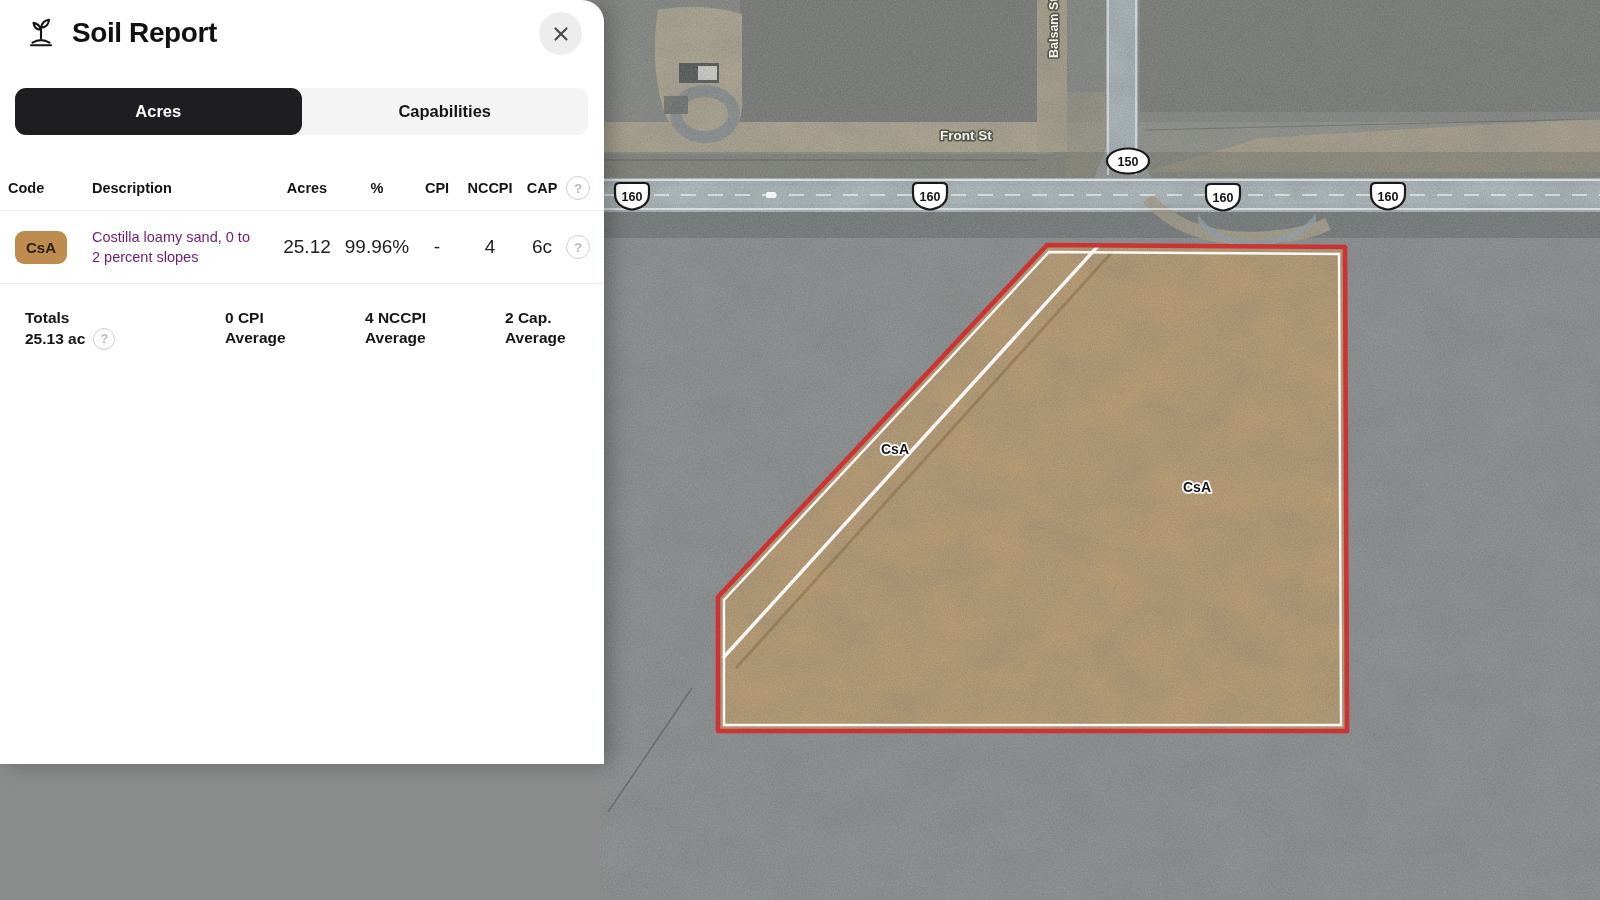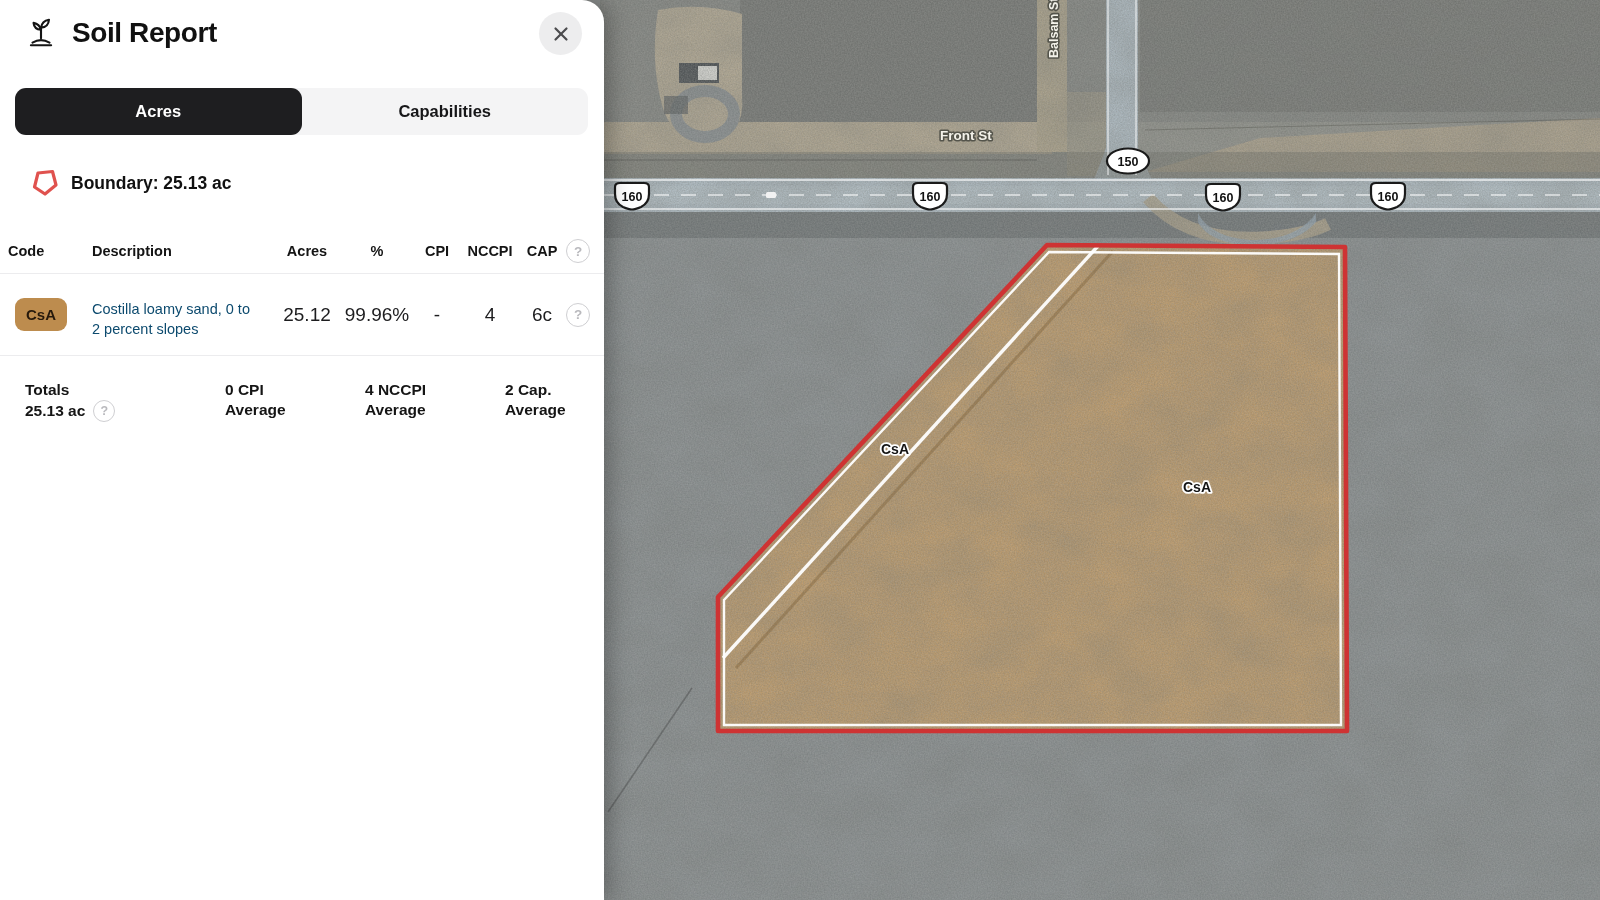--- a/index.html
+++ b/index.html
@@ -6,21 +6,21 @@
   html,body { background:#e9e9e9; }
   body { font-family:"Liberation Sans", sans-serif; }
   .screen { position:relative; width:1600px; height:900px; overflow:hidden; background:#8a8d8c; }
 
   
   .map-wrap { position:absolute; left:600px; top:0; width:1000px; height:900px; }
   .map-wrap svg { display:block; }
 
   
   .panel {
-    position:absolute; left:0; top:0; width:604px; height:900px;
+    position:absolute; left:0; top:0; width:604px; height:764px;
     background:#ffffff; border-top-right-radius:22px;
     box-shadow: 6px 0 22px rgba(0,0,0,.28);
     color:#1d1d1f;
   }
   .panel-header { display:flex; align-items:center; padding:16px 24px 0 24px; }
   .plant-ic { width:34px; height:34px; flex:0 0 auto; }
   .panel-title { font-size:28px; font-weight:800; letter-spacing:-.4px; margin-left:14px; color:#111; }
   .close-btn {
     position:absolute; top:12px; right:22px; width:43px; height:43px; border-radius:50%;
     background:#ededee; border:none; display:flex; align-items:center; justify-content:center; cursor:pointer;
@@ -44,21 +44,21 @@
     padding:0 8px; align-items:center;
   }
   .thead { height:32px; }
   .thead > div { font-size:14.5px; font-weight:700; color:#141414; }
   .th-acres,.th-pct,.th-cpi,.th-nccpi,.th-cap { text-align:center; }
   .trow { border-top:1px solid #ececee; border-bottom:1px solid #ececee; padding:16px 8px; margin-top:6px; }
   .soil-badge {
     display:inline-block; background:#bd8c4e; color:#26190c; font-weight:800; font-size:15px;
     padding:8px 11px; border-radius:9px; margin-left:7px;
   }
-  .desc { font-size:14.5px; color:#0c4a6e; line-height:1.38; max-width:168px;margin-top:9px; }
+  .desc { font-size:14.5px; color:#701a75; line-height:1.38; max-width:168px; }
   .num { font-size:19px; color:#1d1d1f; text-align:center; }
   .help {
     width:24px; height:24px; border:1.6px solid #cfcfd2; border-radius:50%;
     color:#b9b9bd; font-size:13.5px; font-weight:700; display:inline-flex;
     align-items:center; justify-content:center; background:#fff; cursor:pointer; flex:0 0 auto;
   }
   .totals {
     display:grid; grid-template-columns:200px 140px 140px 130px;
     padding:13px 0 0 25px; align-items:start; margin-top:0;
   }
@@ -194,26 +194,20 @@
           </g>
         </svg>
       </button>
     </div>
 
     <div class="tabs">
       <div class="tab active">Acres</div>
       <div class="tab">Capabilities</div>
     </div>
 
-    <div class="boundary-row">
-      <svg class="boundary-ic" viewBox="0 0 30 30">
-        <path d="M8 5 L22.5 3.5 L26 17 L15 26 L4.5 19 Z" fill="none" stroke="#e0524e" stroke-width="3.2" stroke-linejoin="round"></path>
-      </svg>
-      <span class="boundary-text">Boundary: 25.13 ac</span>
-    </div>
 
     <div class="soil-table">
       <div class="tgrid thead">
         <div>Code</div>
         <div>Description</div>
         <div class="th-acres">Acres</div>
         <div class="th-pct">%</div>
         <div class="th-cpi">CPI</div>
         <div class="th-nccpi">NCCPI</div>
         <div class="th-cap">CAP</div>

